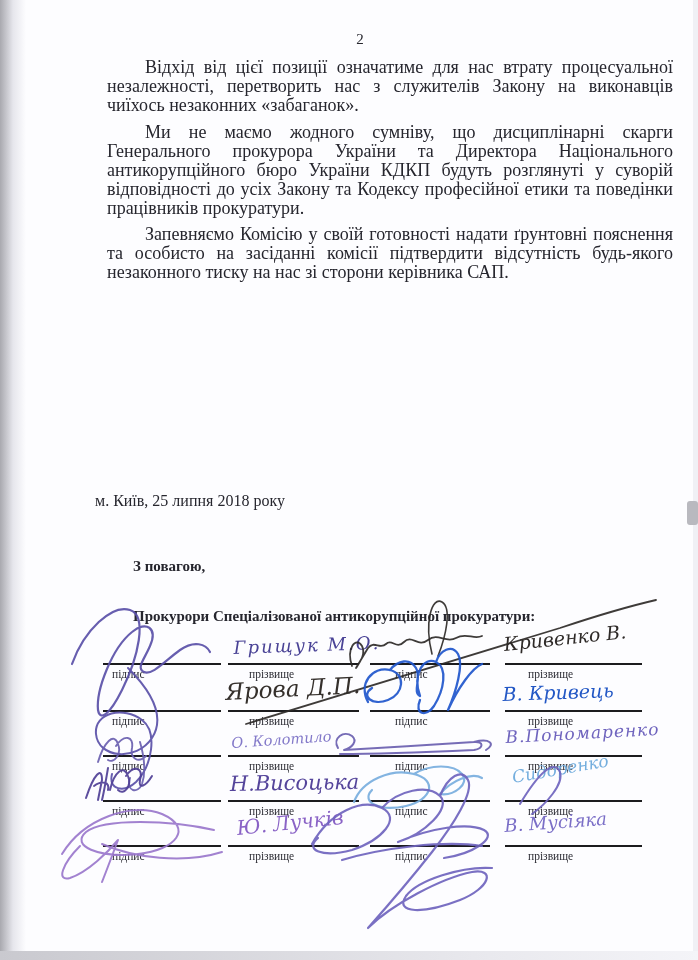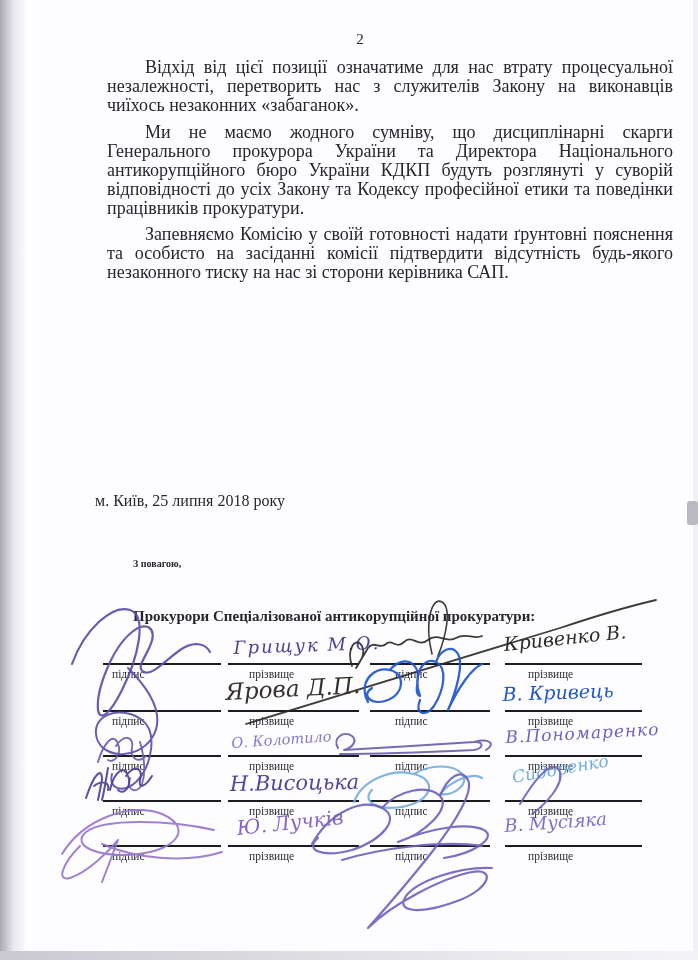--- a/index.html
+++ b/index.html
@@ -14,21 +14,21 @@
     background:linear-gradient(to right,#a9a9af 0px,#c5c5cb 6px,#e6e6ec 13px,rgba(255,255,255,0) 26px);}
   .edge-right{position:absolute;right:0;top:0;width:5px;height:960px;background:#f0f0f5;}
   .edge-bottom{position:absolute;left:0;bottom:0;width:698px;height:9px;
     background:linear-gradient(to right,#c9c9cf,#e9e9ee 70%,#f4f4f8);}
   .artifact{position:absolute;left:687px;top:501px;width:11px;height:24px;background:#b9b9bf;border-radius:3px;}
 
   .pagenum{position:absolute;left:95px;top:31px;width:530px;text-align:center;font-size:15px;}
   .bodytext{position:absolute;left:107px;top:58px;width:566px;font-size:18px;line-height:19px;text-align:justify;}
   .bodytext p{margin:0 0 7.5px 0;text-indent:38px;}
   .dateline{position:absolute;left:95px;top:474px;font-size:16px;margin-top:18px;}
-  .closing{position:absolute;left:133px;top:558px;font-size:10px;font-weight:bold;}
+  .closing{position:absolute;left:133px;top:558px;font-size:15px;font-weight:bold;}
   .sig-heading{position:absolute;left:133px;top:608px;font-size:15px;font-weight:bold;white-space:nowrap;}
 
   .sig-row{position:absolute;left:0;width:698px;height:0;}
   .line{position:absolute;top:0;height:2px;background:#1c1c1e;}
   .c1{left:103px;width:118px}.c2{left:228px;width:131px}.c3{left:370px;width:120px}.c4{left:505px;width:137px}
   .lbl{position:absolute;top:5px;width:90px;text-align:left;font-size:11.5px;color:#2b2b33;}
   .l1{left:112px}.l2{left:249px}.l3{left:395px}.l4{left:528px}
   .nm{position:absolute;font-style:italic;font-family:"DejaVu Serif",serif;white-space:nowrap;transform-origin:left bottom;}
 
   svg.inks{position:absolute;left:0;top:0;pointer-events:none;}

